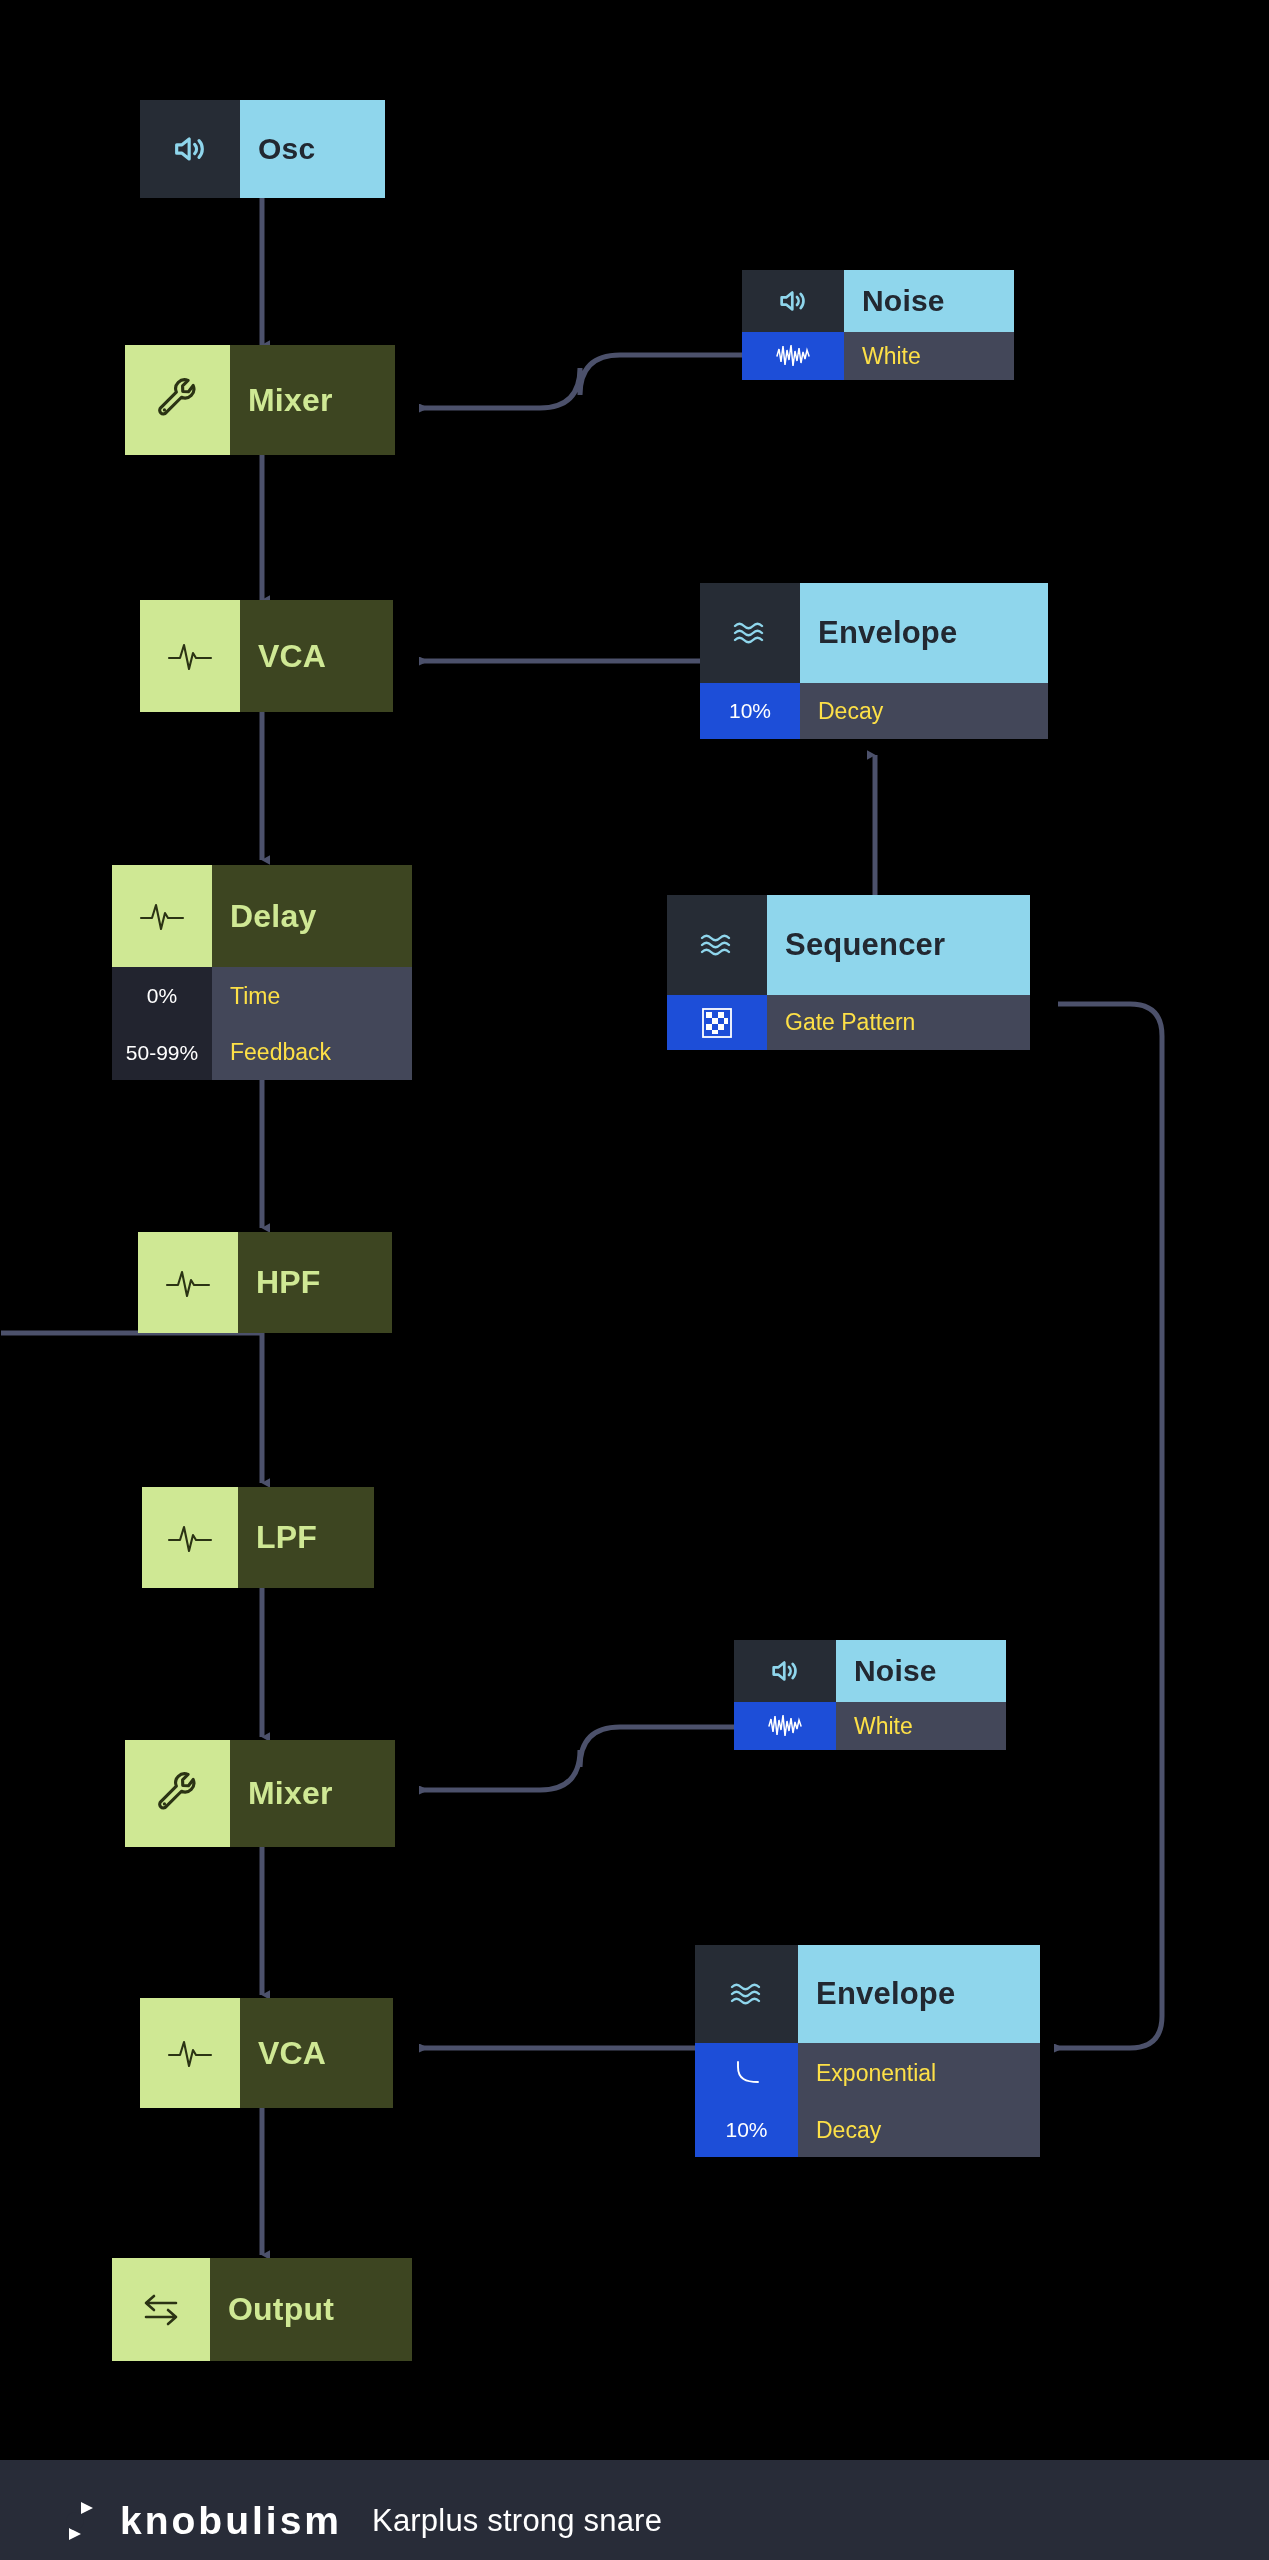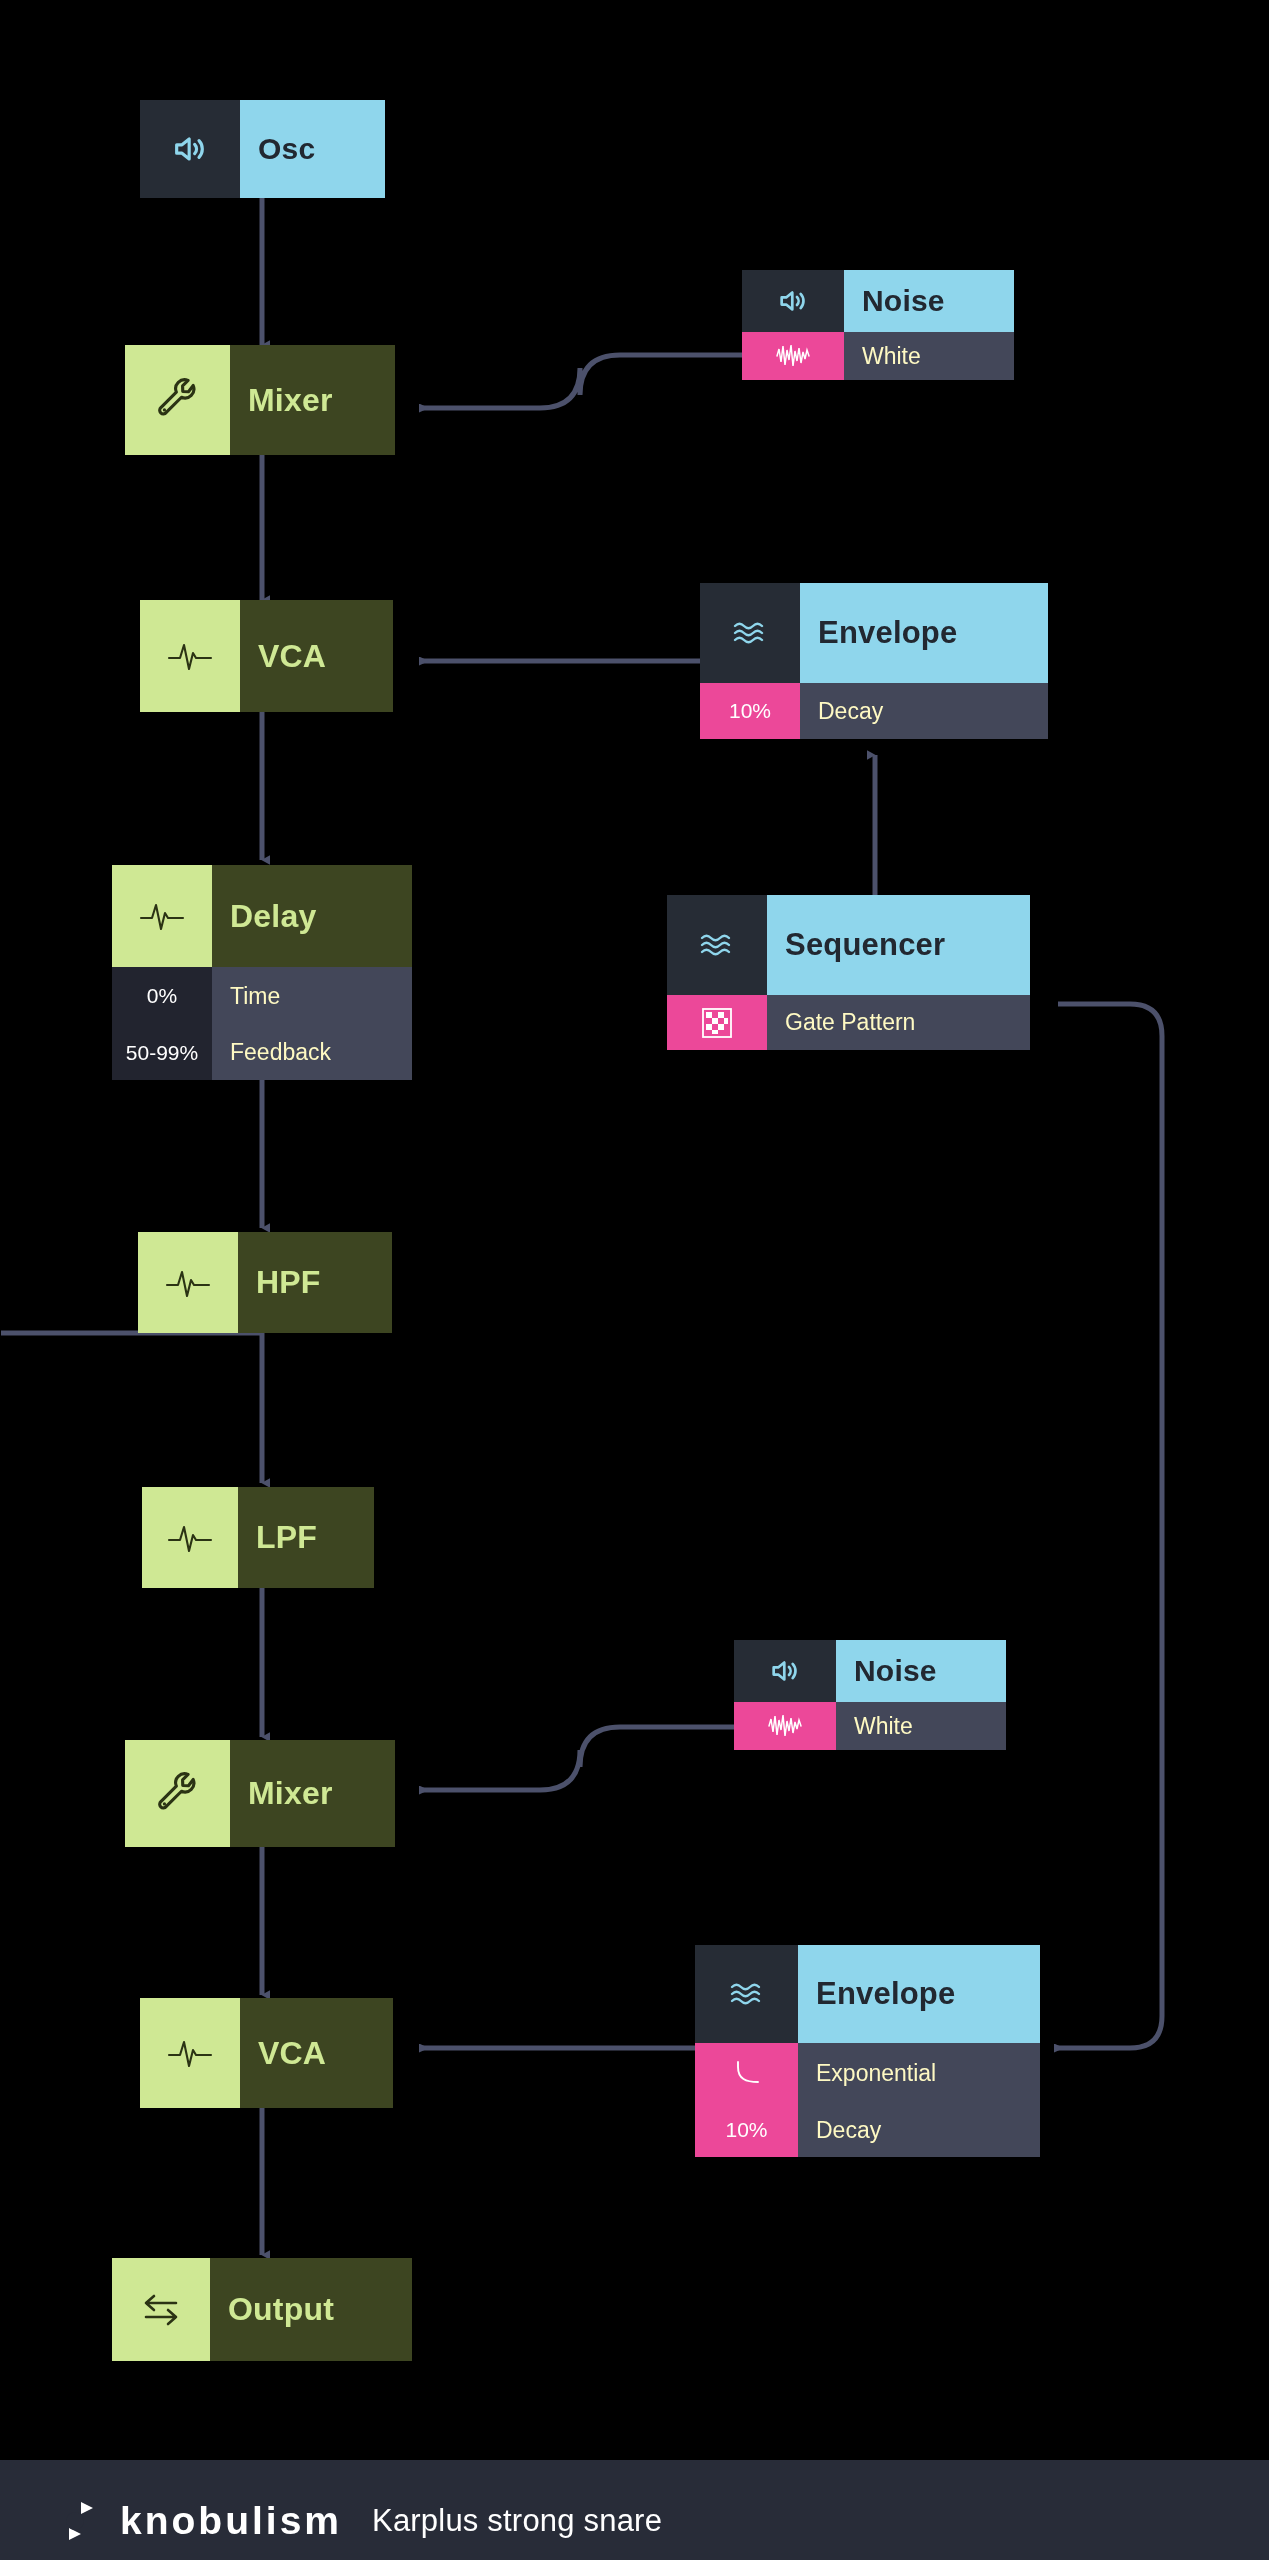--- a/index.html
+++ b/index.html
@@ -60,33 +60,33 @@
   
   .pm-val {
     justify-content: center;
     font-size: 21px;
     color: #ffffff;
   }
   .pm-label {
     justify-content: flex-start;
     padding-left: 18px;
     font-size: 23px;
-    color: #fef9c3;
+    color: #fde047;
   }
 
   
   .thm-green .hd-icon { background: #cfe894; color: #2b3314; }
   .thm-green .hd-label { background: #3d4521; color: #cfe894; }
   .thm-green .pm-val  { background: #22242f; }
   .thm-green .pm-label{ background: #434759; }
 
   
   .thm-blue .hd-icon { background: #262c35; color: #8fd6ec; }
   .thm-blue .hd-label { background: #8fd6ec; color: #222831; }
-  .thm-blue .pm-val  { background: #ec4899; }
+  .thm-blue .pm-val  { background: #1d4ed8; }
   .thm-blue .pm-label{ background: #434759; }
 
   .ic { display: block; }
 
   
   #footer {
     position: absolute;
     left: 0;
     top: 2460px;
     width: 1269px;

